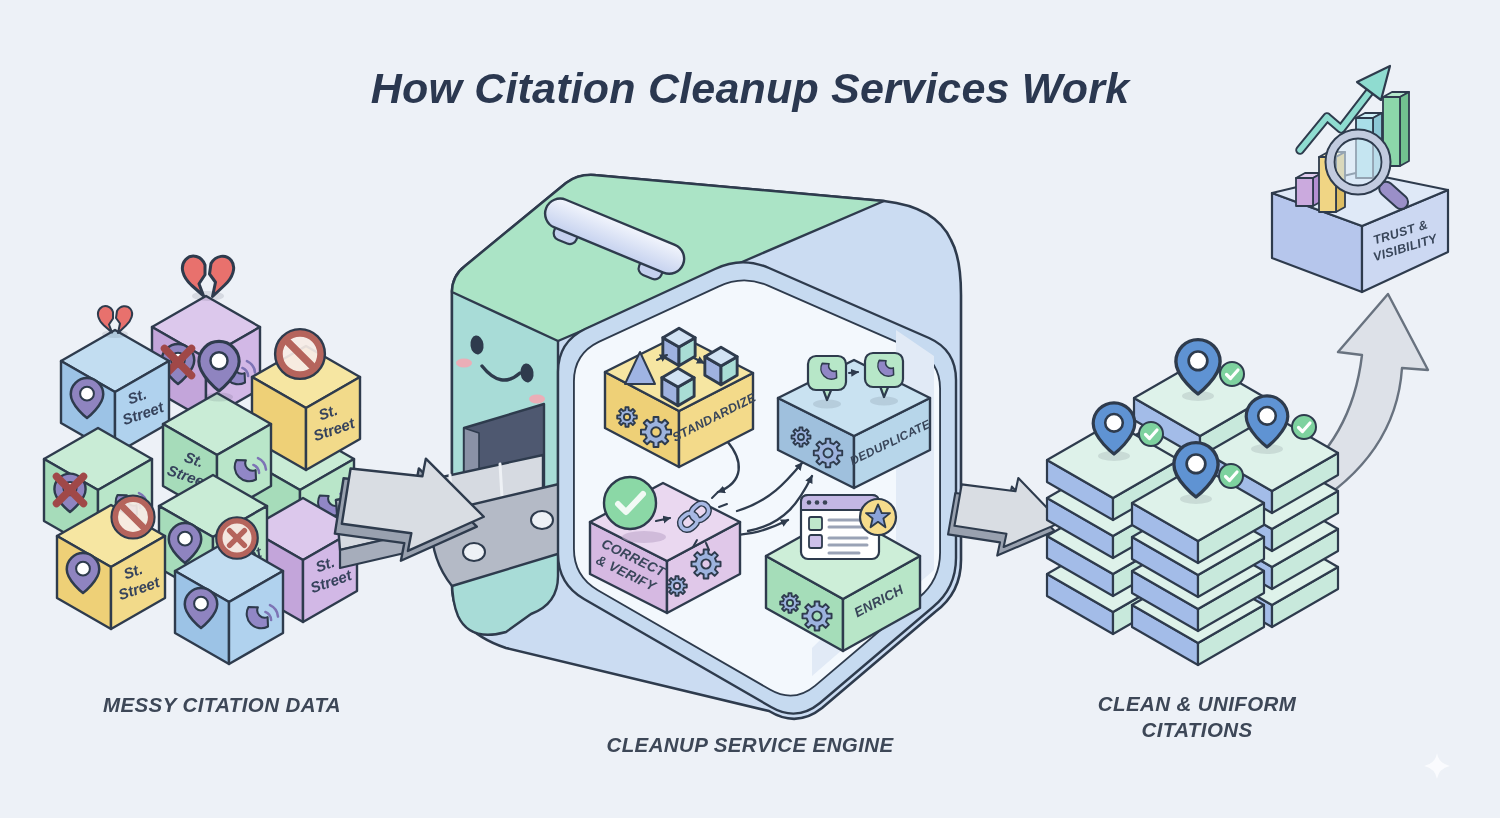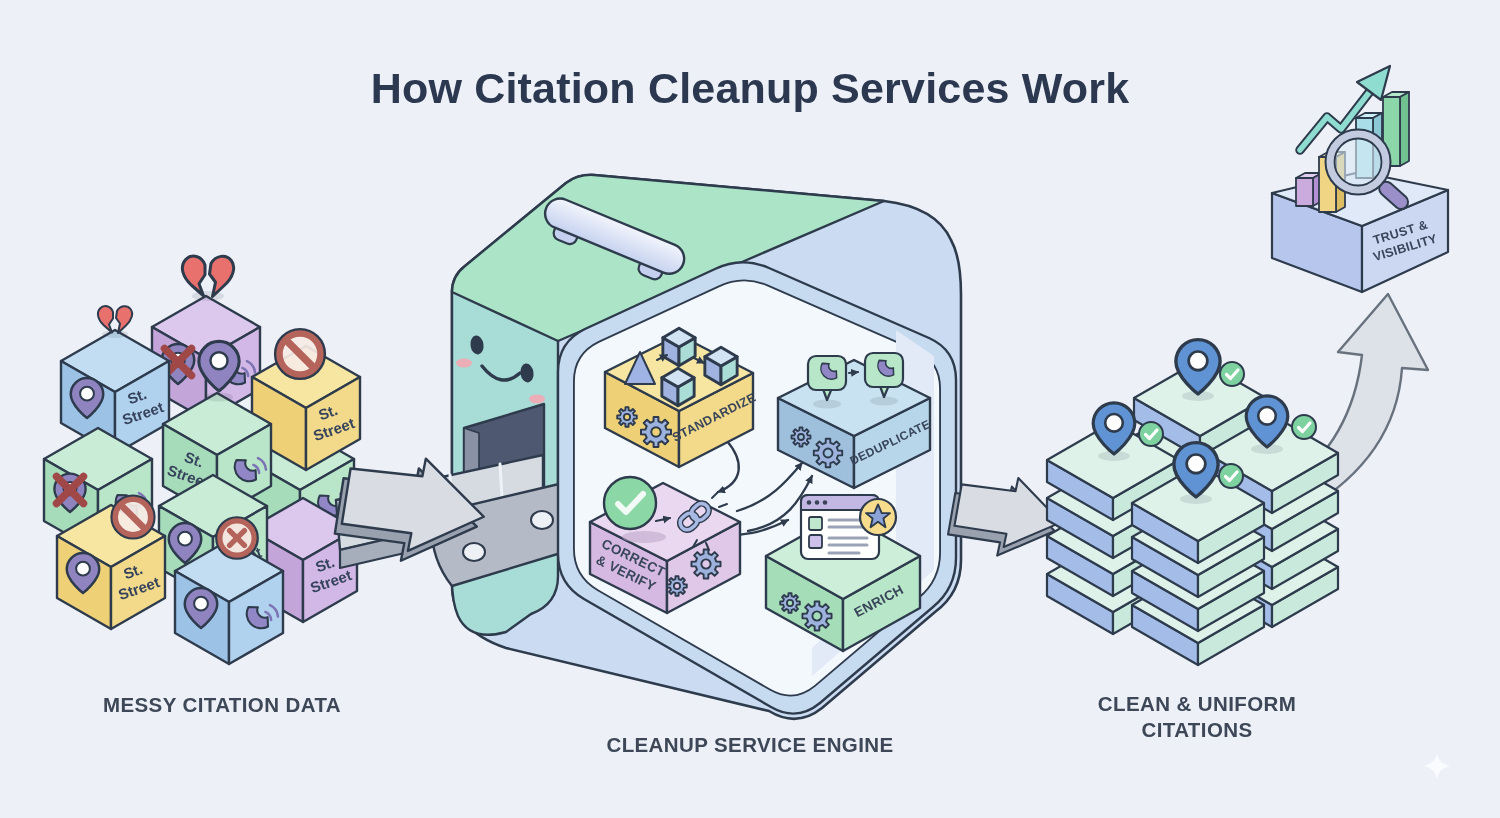--- a/index.html
+++ b/index.html
@@ -1,16 +1,16 @@
 <!DOCTYPE html>
 <html><head>
 <meta charset="utf-8">
 <style>
   html,body{margin:0;padding:0;background:#edf1f7;}
-  .stage{position:relative;width:1500px;height:818px;background:#edf1f7;overflow:hidden;}
+  .stage{position:relative;width:1500px;height:818px;background:#edf1f7;overflow:hidden;font-style:italic;}
   svg{display:block;}
   svg text{font-family:"Liberation Sans","DejaVu Sans",sans-serif;}
   path,rect,circle,ellipse,line,polyline{stroke-linejoin:round;stroke-linecap:round;}
   .title{font-size:43px;font-weight:800;fill:#2b3850;text-anchor:middle;letter-spacing:.2px;}
   .cap{font-size:20.5px;font-weight:700;fill:#3d4757;letter-spacing:.4px;text-anchor:middle;}
   .facelabel{font-weight:700;fill:#39465a;text-anchor:middle;letter-spacing:.3px;}
   .cubetext{font-size:15px;font-weight:700;fill:#36435c;text-anchor:middle;}
 </style>
 </head>
 <body>

